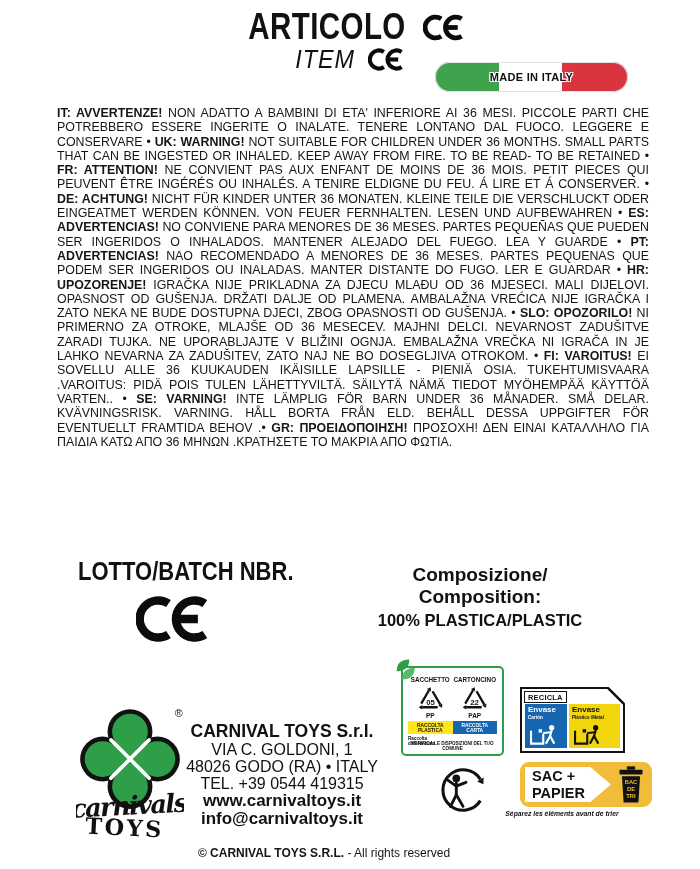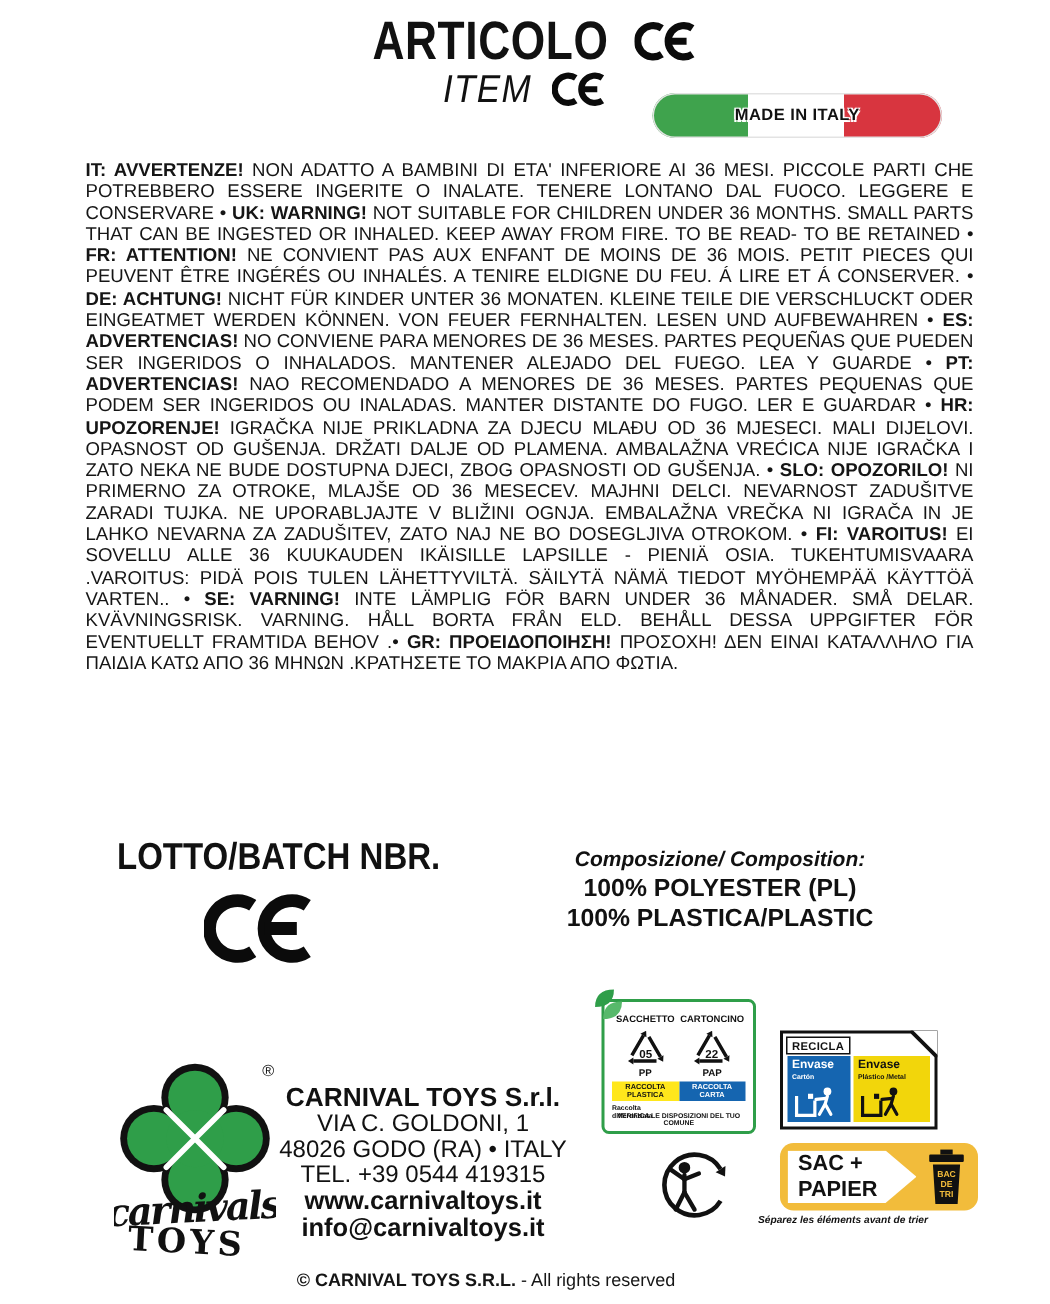--- a/index.html
+++ b/index.html
@@ -23,21 +23,21 @@
   .warn{position:absolute;left:57px;top:106px;width:592px;margin:0;font-size:12.4px;
         line-height:14.3px;text-align:justify;color:#151515;}
 
   
   .batch{position:absolute;left:78px;top:557px;font-size:25px;font-weight:bold;
          display:inline-block;transform:scaleX(.88);transform-origin:left;}
   .ce-big{position:absolute;left:136px;top:594px;width:82px;height:50px;}
 
   
   .comp{position:absolute;left:360px;top:564px;width:240px;text-align:center;font-weight:bold;}
-  .comp-title{font-size:14px;margin-bottom:3px;font-style:italic;}
+  .comp-title{font-size:19px;margin-bottom:3px;}
   .comp-line{font-size:16.5px;line-height:19.5px;}
 
   
   .itbox{position:absolute;left:401px;top:666px;width:103px;height:90px;border:2px solid #2f9e49;
          border-radius:5px;box-sizing:border-box;background:#fff;}
   .leaf{position:absolute;left:-9px;top:-12px;width:27px;height:27px;}
   .itcols{display:flex;justify-content:space-between;padding:8px 5px 0;}
   .itcol{width:45px;text-align:center;}
   .ittitle{font-size:6.3px;font-weight:bold;}
   .tri{width:33px;height:29px;display:block;margin:1px auto 0;}
@@ -111,21 +111,20 @@
 
   <div class="batch">LOTTO/BATCH NBR.</div>
   <svg class="ce-big" viewBox="0 0 106 64">
     <path d="M42 12 A24 24 0 1 0 42 52" fill="none" stroke="#0b0b0b" stroke-width="11"></path>
     <path d="M89 12 A24 24 0 1 0 89 52" fill="none" stroke="#0b0b0b" stroke-width="11"></path>
     <line x1="52" y1="32" x2="80" y2="32" stroke="#0b0b0b" stroke-width="11"></line>
   </svg>
 
   <div class="comp">
     <div class="comp-title">Composizione/ Composition:</div>
-    <div class="comp-line">100% POLYESTER (PL)</div>
     <div class="comp-line">100% PLASTICA/PLASTIC</div>
   </div>
 
   <div class="itbox">
     <svg class="leaf" viewBox="0 0 30 30">
       <path d="M3 17 Q3 4 17 4 Q17 17 3 17 Z" fill="#2f9e49"></path>
       <path d="M9 26 Q9 13 23 13 Q23 26 9 26 Z" fill="#57b96b"></path>
     </svg>
     <div class="itcols">
       <div class="itcol">

